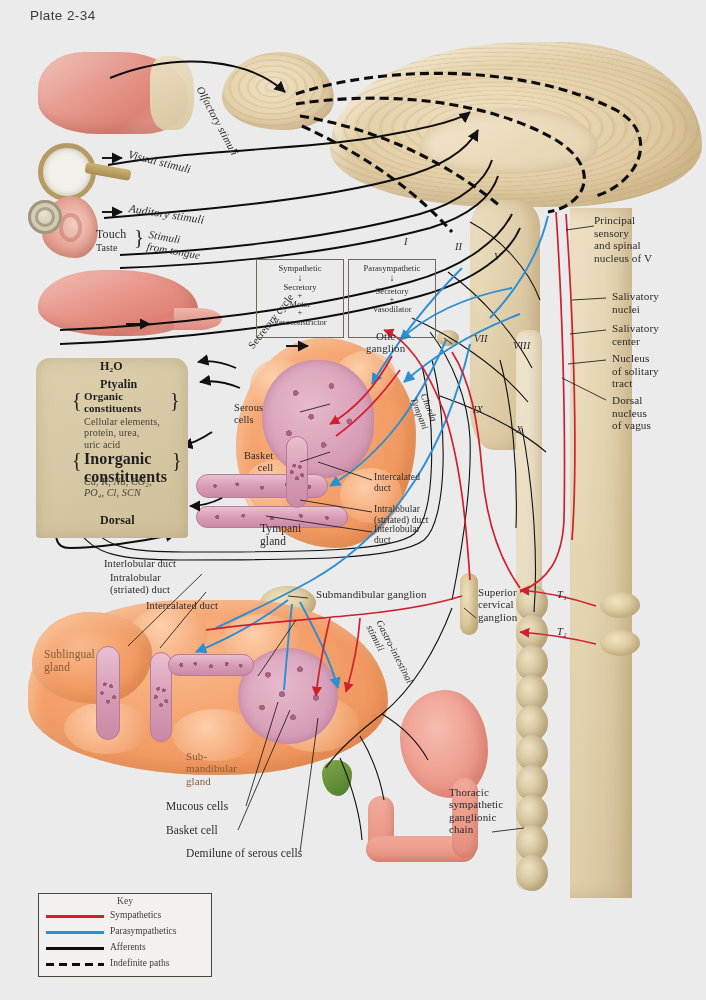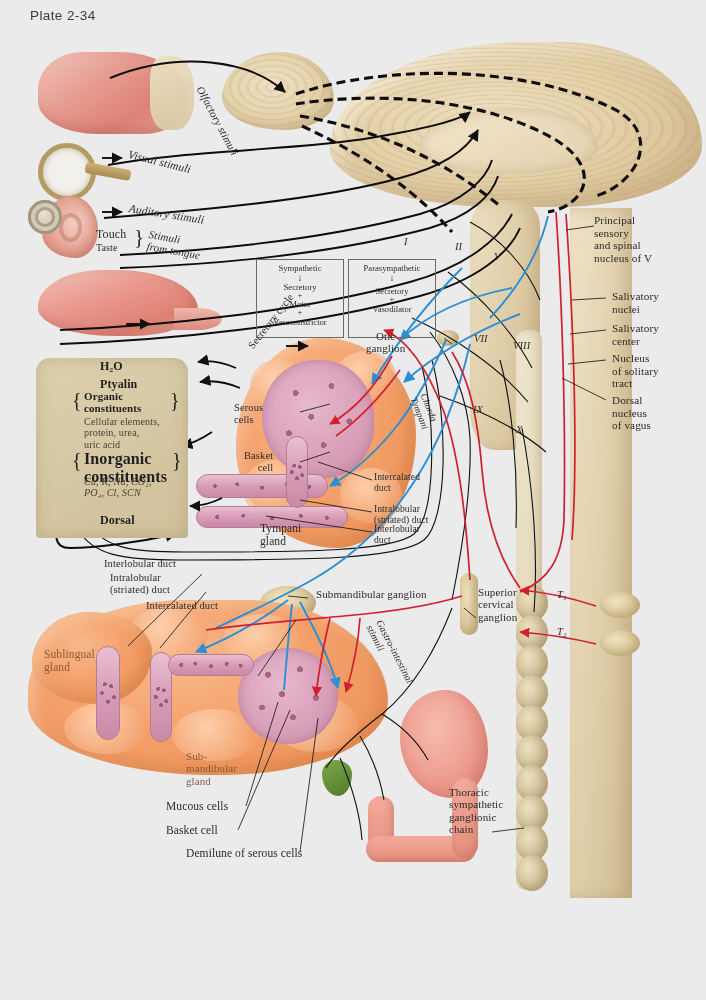--- a/index.html
+++ b/index.html
@@ -554,14 +554,33 @@
   <div class="lbl" style="left:449px;top:786px;font-size:11px;">Thoracic
 sympathetic
 ganglionic
 chain</div>
   <div class="lbl" style="left:557px;top:589px;font-size:10.5px;font-style:italic;">T₁</div>
   <div class="lbl" style="left:557px;top:626px;font-size:10.5px;font-style:italic;">T₂</div>
 
   <div class="lbl" style="left:384px;top:618px;font-size:10px;font-style:italic;transform:rotate(63deg);transform-origin:left top;">Gastro-intestinal
 stimuli</div>
 
+  <div class="keybox">
+    <div class="key-title">Key</div>
+    <div class="key-row" style="top:16px;">
+      <div class="key-swatch" style="background:#d0202f;"></div>
+      <div class="key-text">Sympathetics</div>
+    </div>
+    <div class="key-row" style="top:32px;">
+      <div class="key-swatch" style="background:#2b8fd6;"></div>
+      <div class="key-text">Parasympathetics</div>
+    </div>
+    <div class="key-row" style="top:48px;">
+      <div class="key-swatch" style="background:#0d0d0d;"></div>
+      <div class="key-text">Afferents</div>
+    </div>
+    <div class="key-row" style="top:64px;">
+      <div class="key-dash"></div>
+      <div class="key-text">Indefinite paths</div>
+    </div>
+  </div>
 
 </div>
 
 </body></html>

